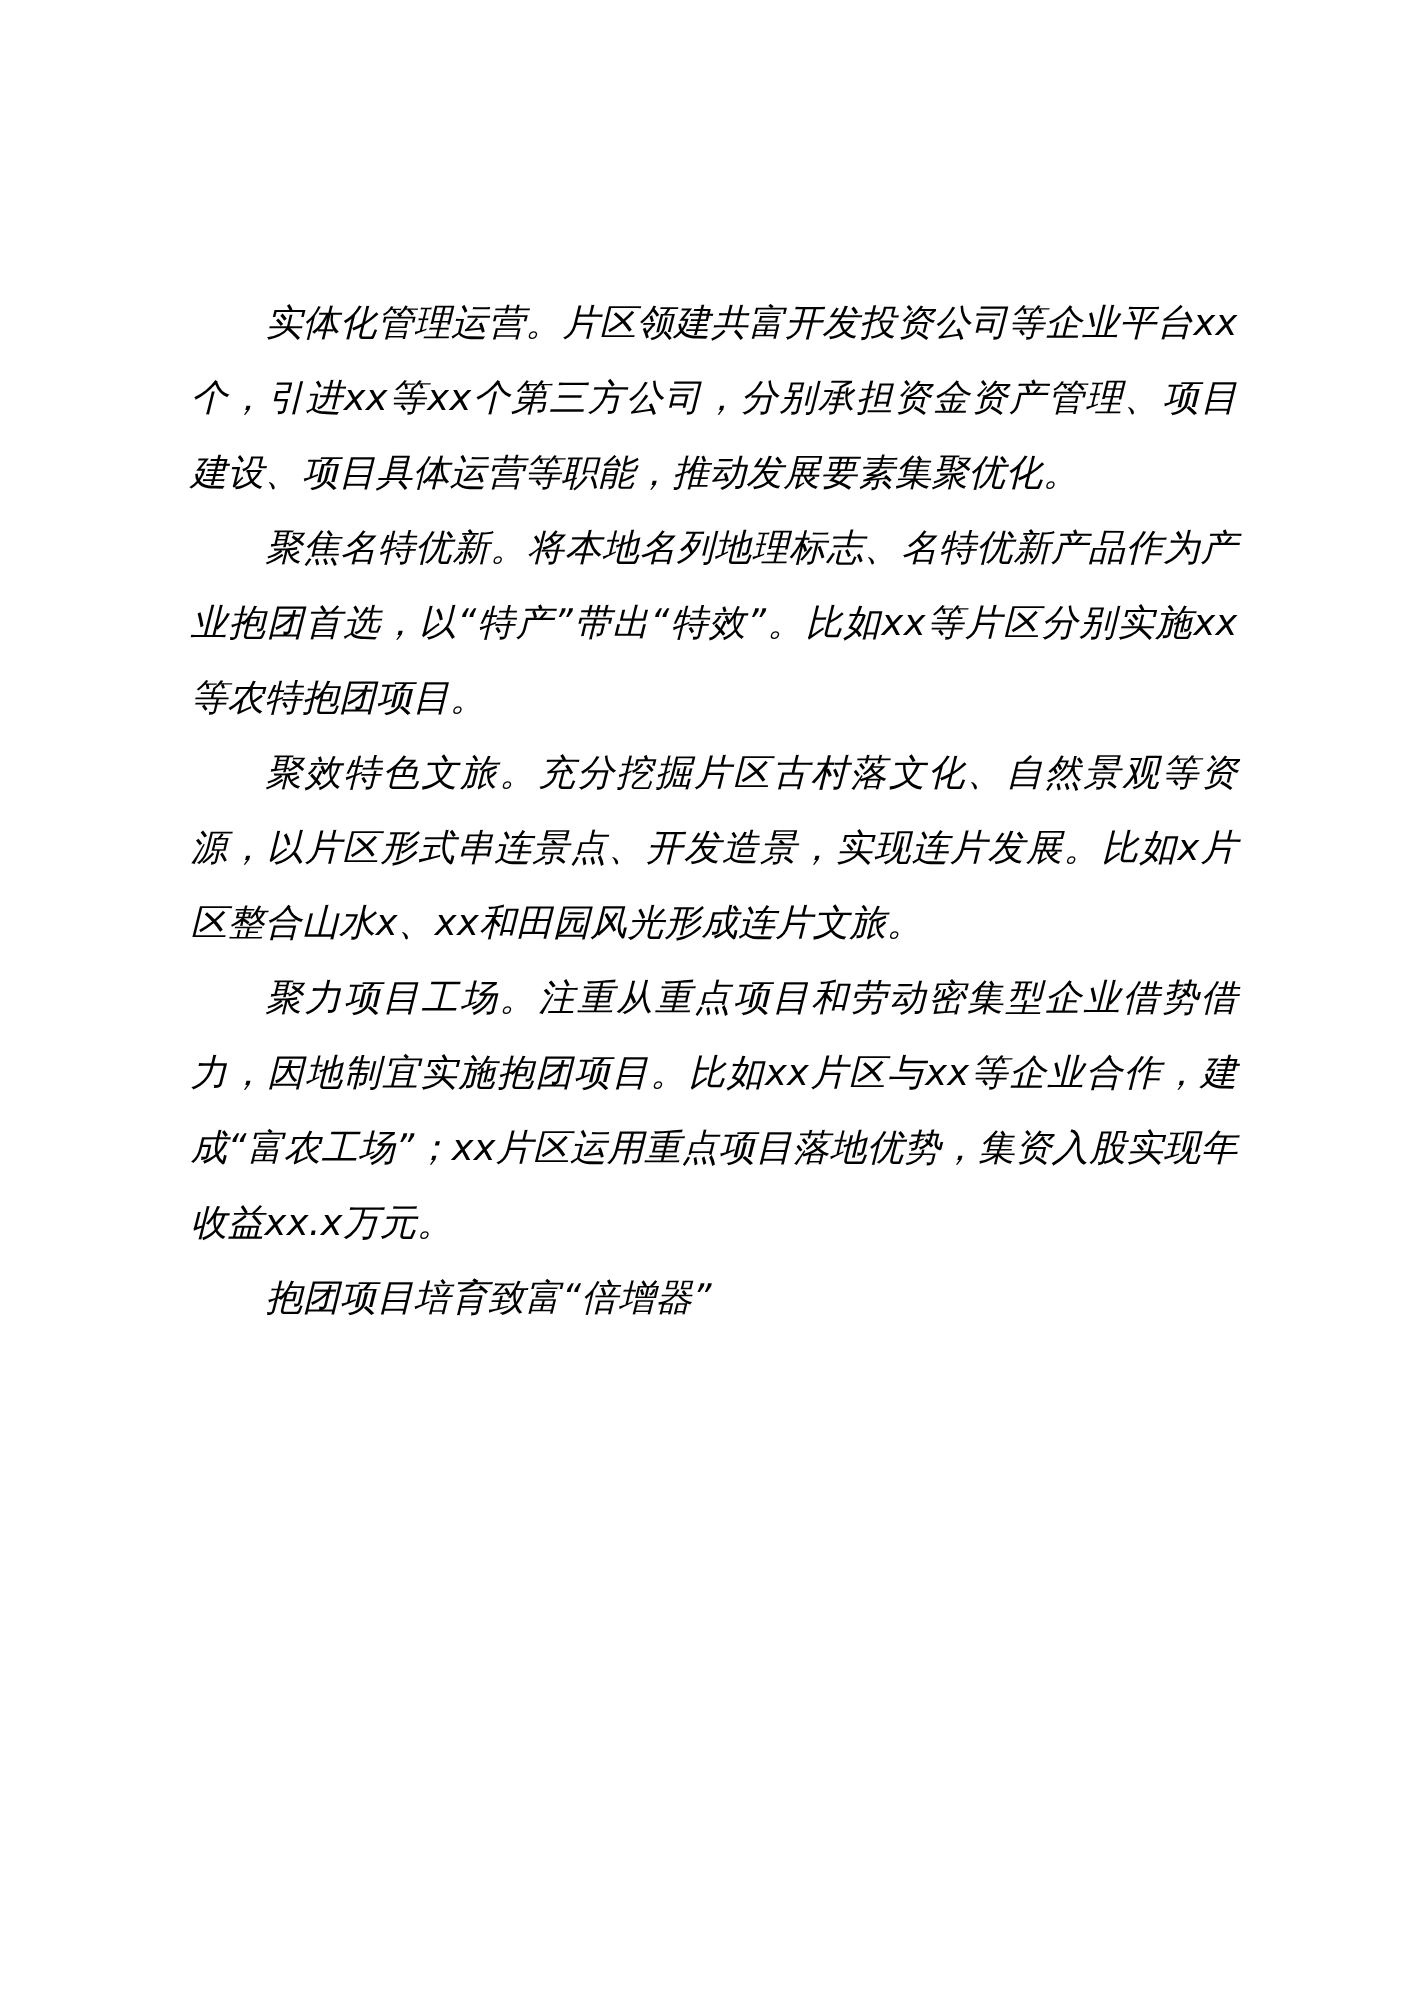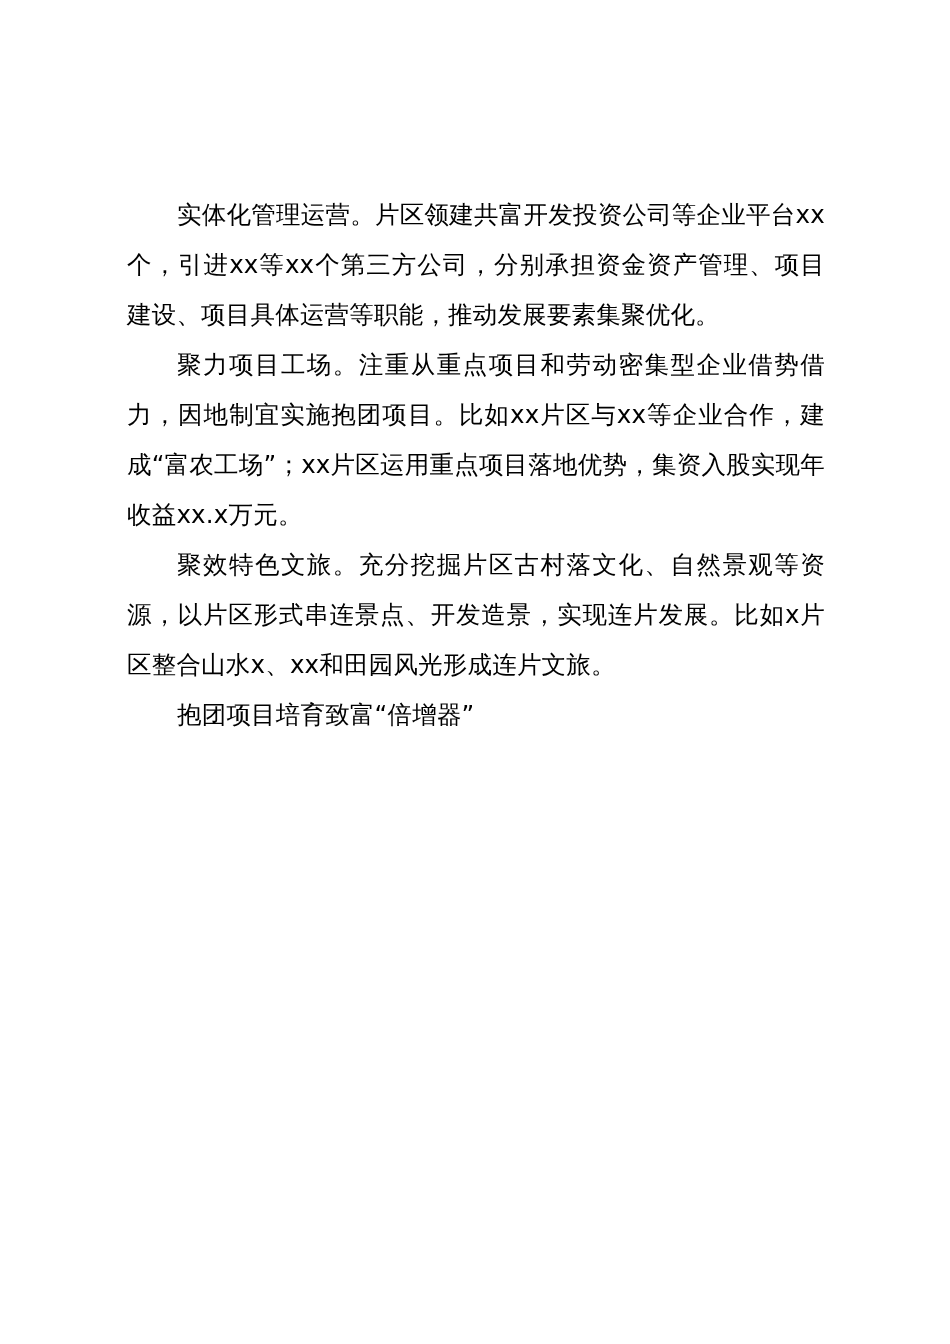--- a/index.html
+++ b/index.html
@@ -13,20 +13,21 @@
       position: relative;
       overflow: hidden;
       font-family: "DejaVu Sans", "Liberation Sans", sans-serif;
       color: #000000;
     }
     .page {
       position: absolute;
       left: 127px;
       top: 190px;
       width: 698px;
+      font-style: italic;
     }
     .para {
       margin: 0;
       font-size: 24.5px;
       line-height: 50px;
       text-indent: 50px;
       text-align: justify;
       letter-spacing: 0.2px;
       word-break: break-all;
     }
@@ -36,16 +37,17 @@
       line-height: 50px;
       text-indent: 50px;
       letter-spacing: 0.2px;
     }
   </style>
 </head>
 <body>
 
 <div class="page">
   <p class="para">实体化管理运营。片区领建共富开发投资公司等企业平台xx个，引进xx等xx个第三方公司，分别承担资金资产管理、项目建设、项目具体运营等职能，推动发展要素集聚优化。</p>
+  <p class="para">聚焦名特优新。将本地名列地理标志、名特优新产品作为产业抱团首选，以“特产”带出“特效”。比如xx等片区分别实施xx等农特抱团项目。</p>
+  <p class="para">聚效特色文旅。充分挖掘片区古村落文化、自然景观等资源，以片区形式串连景点、开发造景，实现连片发展。比如x片区整合山水x、xx和田园风光形成连片文旅。</p>
   <p class="para">聚力项目工场。注重从重点项目和劳动密集型企业借势借力，因地制宜实施抱团项目。比如xx片区与xx等企业合作，建成“富农工场”；xx片区运用重点项目落地优势，集资入股实现年收益xx.x万元。</p>
-  <p class="para">聚效特色文旅。充分挖掘片区古村落文化、自然景观等资源，以片区形式串连景点、开发造景，实现连片发展。比如x片区整合山水x、xx和田园风光形成连片文旅。</p>
   <p class="heading">抱团项目培育致富“倍增器”</p>
 </div>
 
 </body></html>

